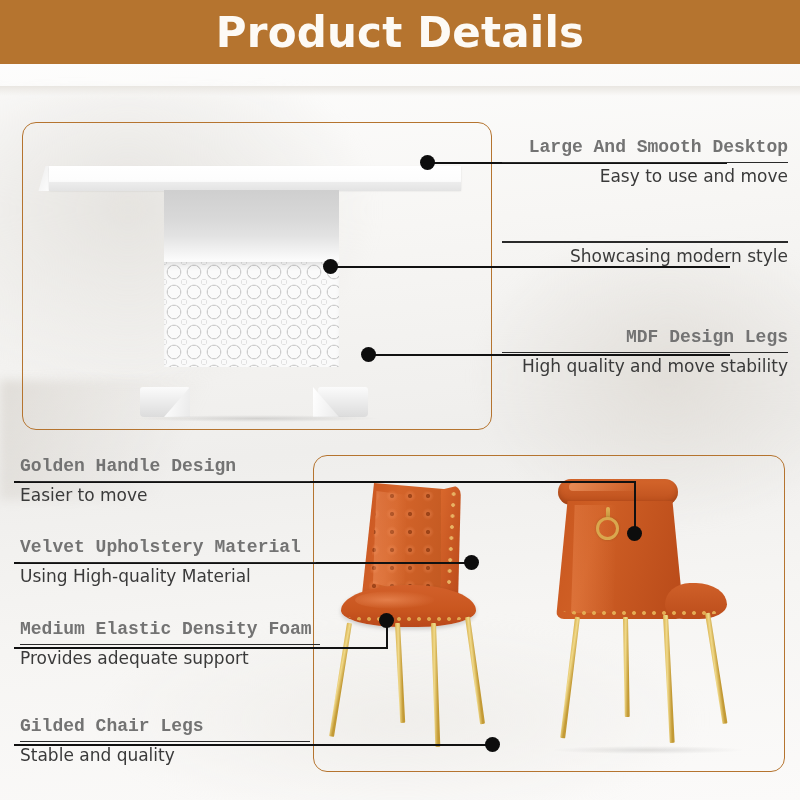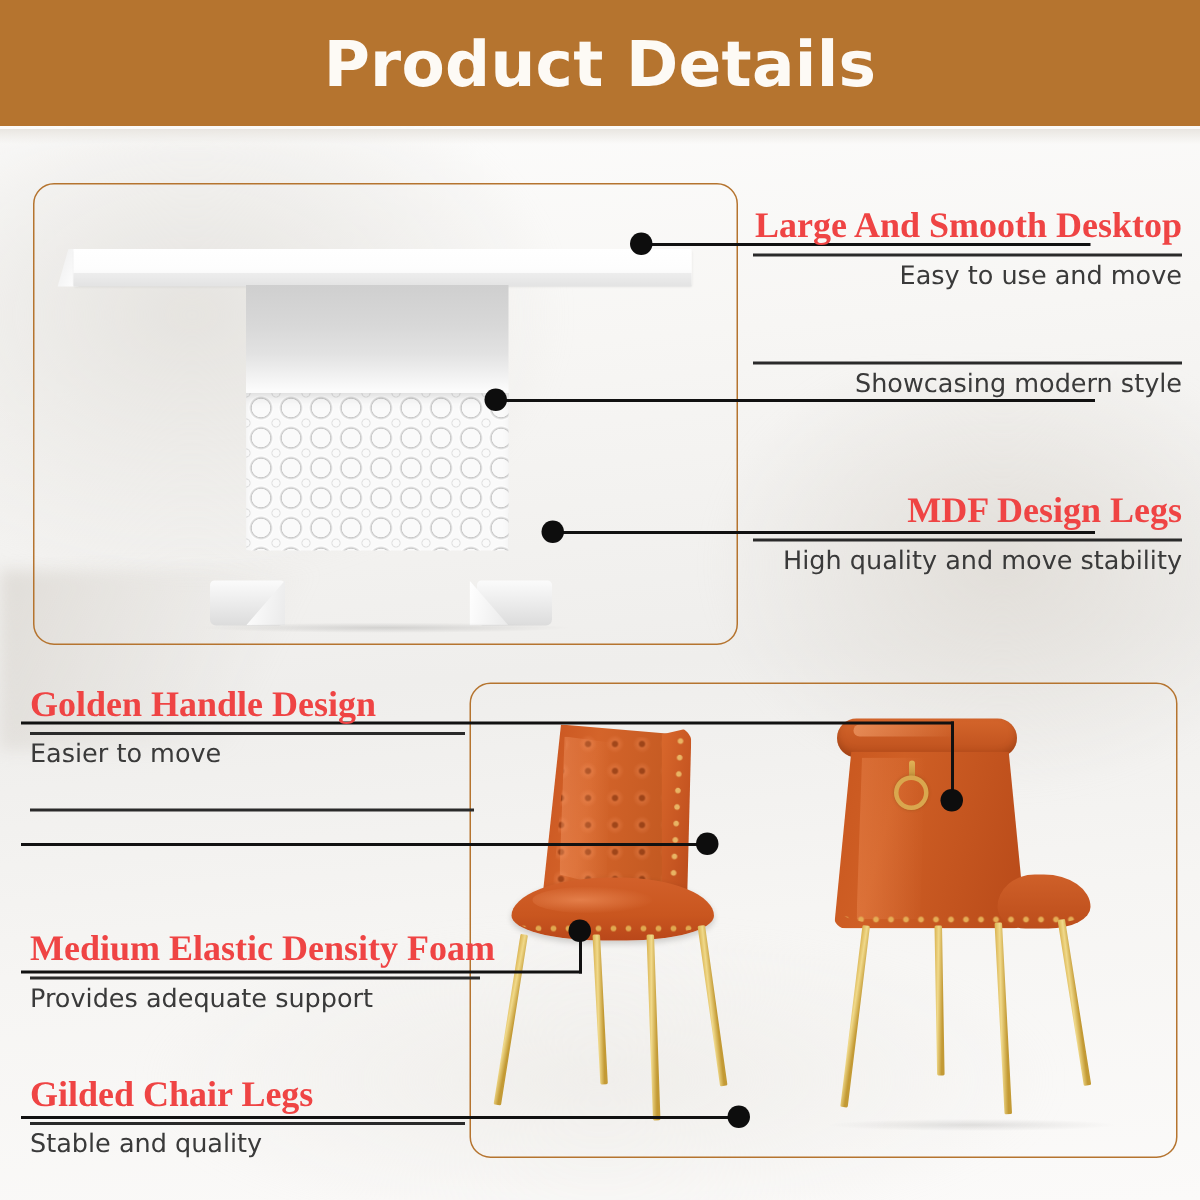--- a/index.html
+++ b/index.html
@@ -24,36 +24,36 @@
     background:radial-gradient(ellipse at 55% 45%, rgba(222,218,212,.8) 0%, rgba(247,246,244,0) 70%);
     filter:blur(7px); }
   .bg-blur-c { position:absolute; left:100px; top:620px; width:600px; height:200px;
     background:radial-gradient(ellipse at 50% 50%, rgba(236,234,230,.7) 0%, rgba(250,249,248,0) 72%);
     filter:blur(8px); }
   .bg-streak { position:absolute; left:0; top:380px; width:300px; height:120px;
     background:linear-gradient(115deg, rgba(210,205,198,.55), rgba(255,255,255,0) 60%);
     filter:blur(5px); }
 
   
-  .header { position:absolute; left:0; top:0; width:800px; height:84px;
+  .header { position:absolute; left:0; top:0; width:800px; height:64px;
     background:#b5742f; display:flex; align-items:center; justify-content:center; }
   .header-title { color:#fdfaf5; font-size:42px; font-weight:700; letter-spacing:.2px;
     font-family:"DejaVu Sans", sans-serif; }
   .header-shadow { position:absolute; left:0; top:86px; width:800px; height:10px;
     background:linear-gradient(#e9e6e1,rgba(255,255,255,0)); }
 
   
   .panel { position:absolute; border:1.6px solid #b5742f; border-radius:14px; background:transparent; }
   .panel-top { left:22px; top:122px; width:470px; height:308px; }
   .panel-bottom { left:313px; top:455px; width:472px; height:317px; }
 
   
   .feat { position:absolute; }
-  .feat-title { font-size:24px; font-weight:700; color:#ef4444; white-space:nowrap;
-    font-family:Liberation Serif, serif; line-height:1.25; }
+  .feat-title { font-size:18px; font-weight:700; color:#737373; white-space:nowrap;
+    font-family:Liberation Mono, monospace; line-height:1.25; }
   .feat-rule { height:1.6px; background:#2a2a2a; margin:3px 0 2px 0; }
   .feat-sub { font-size:17px; color:#3a3a3a; white-space:nowrap; line-height:1.3;
     font-family:"DejaVu Sans", sans-serif; }
   .feat.right { text-align:right; }
   .feat.left  { text-align:left; }
 
   
   .conn { position:absolute; background:#111111; }
   .conn-h { height:2px; }
   .conn-v { width:2px; }
@@ -291,21 +291,23 @@
   <div class="conn conn-h" style="left:14px; top:744px; width:478px;"></div>
   <div class="dot" style="left:485px; top:737px;"></div>
 
   <div class="feat left" style="left:20px; top:455px; width:290px;">
     <div class="feat-title">Golden Handle Design</div>
     <div class="feat-rule"></div>
     <div class="feat-sub">Easier to move</div>
   </div>
 
   <div class="feat left" style="left:20px; top:536px; width:296px;">
-    <div class="feat-rule"></div>
+    <div class="feat-title">Velvet Upholstery Material</div>
+    <div class="feat-rule"></div>
+    <div class="feat-sub">Using High-quality Material</div>
   </div>
 
   <div class="feat left" style="left:20px; top:618px; width:300px;">
     <div class="feat-title">Medium Elastic Density Foam</div>
     <div class="feat-rule"></div>
     <div class="feat-sub">Provides adequate support</div>
   </div>
 
   <div class="feat left" style="left:20px; top:715px; width:290px;">
     <div class="feat-title">Gilded Chair Legs</div>

